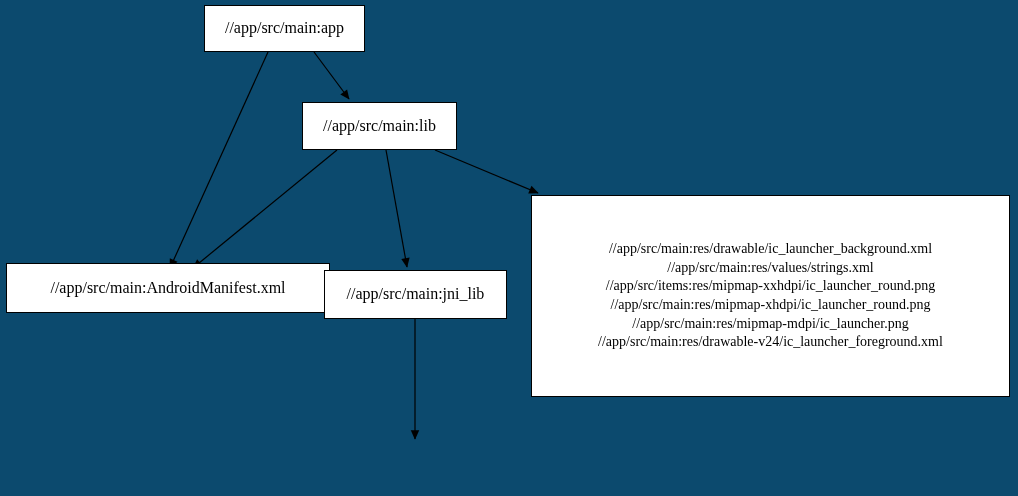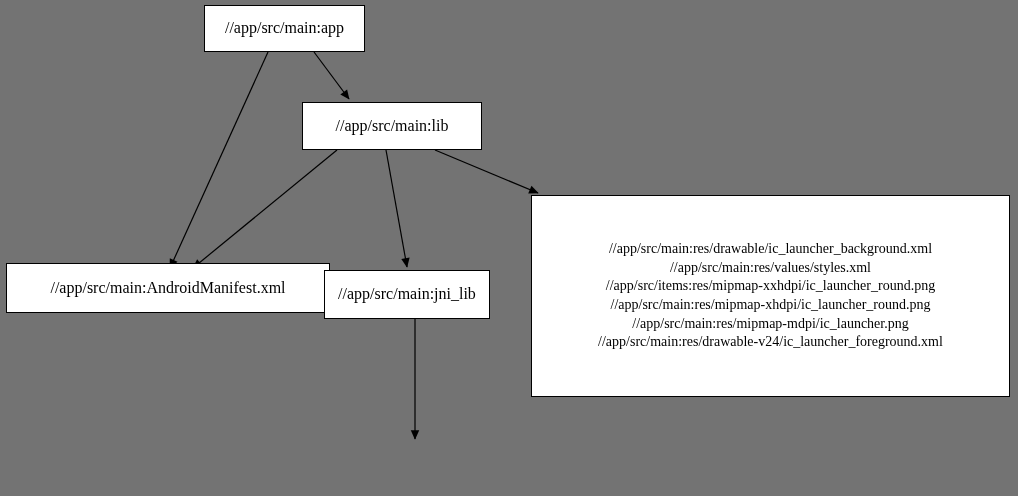--- a/index.html
+++ b/index.html
@@ -1,20 +1,20 @@
 <!DOCTYPE html>
 <html><head>
 <meta charset="utf-8">
 <style>
   html, body { margin: 0; padding: 0; background: #ffffff; }
   .canvas {
     position: relative;
     width: 1018px;
     height: 496px;
-    background: #737373;
+    background: #0c4a6e;
     font-family: "Liberation Serif", "DejaVu Serif", serif;
     color: #000000;
     overflow: hidden;
     text-decoration: underline;
   }
   .edges {
     position: absolute;
     left: 0; top: 0;
     width: 1018px; height: 496px;
   }
@@ -32,23 +32,23 @@
     white-space: nowrap;
   }
   .node.multi {
     flex-direction: column;
     justify-content: center;
     font-size: 14px;
     line-height: 18.6px;
   }
   .node.multi span { display: block; }
   #node-app        { left: 204px; top: 5px;   width: 161px; height: 47px; }
-  #node-lib        { left: 302px; top: 102px; width: 180px; height: 48px; }
+  #node-lib        { left: 302px; top: 102px; width: 155px; height: 48px; }
   #node-manifest   { left: 6px;   top: 263px; width: 324px; height: 50px; }
-  #node-jni-lib    { left: 324px; top: 270px; width: 166px; height: 49px; }
+  #node-jni-lib    { left: 324px; top: 270px; width: 183px; height: 49px; }
   #node-resources  { left: 531px; top: 195px; width: 479px; height: 202px; }
   #node-native-lib { left: 281px; top: 442px; width: 264px; height: 48px; }
 </style>
 </head>
 <body>
 
 <div class="canvas">
 
   <svg class="edges" viewBox="0 0 1018 496" xmlns="http://www.w3.org/2000/svg">
     <defs>
@@ -75,21 +75,21 @@
   <div class="node" id="node-manifest">
     <span>//app/src/main:AndroidManifest.xml</span>
   </div>
 
   <div class="node" id="node-jni-lib">
     <span>//app/src/main:jni_lib</span>
   </div>
 
   <div class="node multi" id="node-resources">
     <span>//app/src/main:res/drawable/ic_launcher_background.xml</span>
-    <span>//app/src/main:res/values/styles.xml</span>
+    <span>//app/src/main:res/values/strings.xml</span>
     <span>//app/src/items:res/mipmap-xxhdpi/ic_launcher_round.png</span>
     <span>//app/src/main:res/mipmap-xhdpi/ic_launcher_round.png</span>
     <span>//app/src/main:res/mipmap-mdpi/ic_launcher.png</span>
     <span>//app/src/main:res/drawable-v24/ic_launcher_foreground.xml</span>
   </div>
 
 
 </div>
 
 </body></html>

